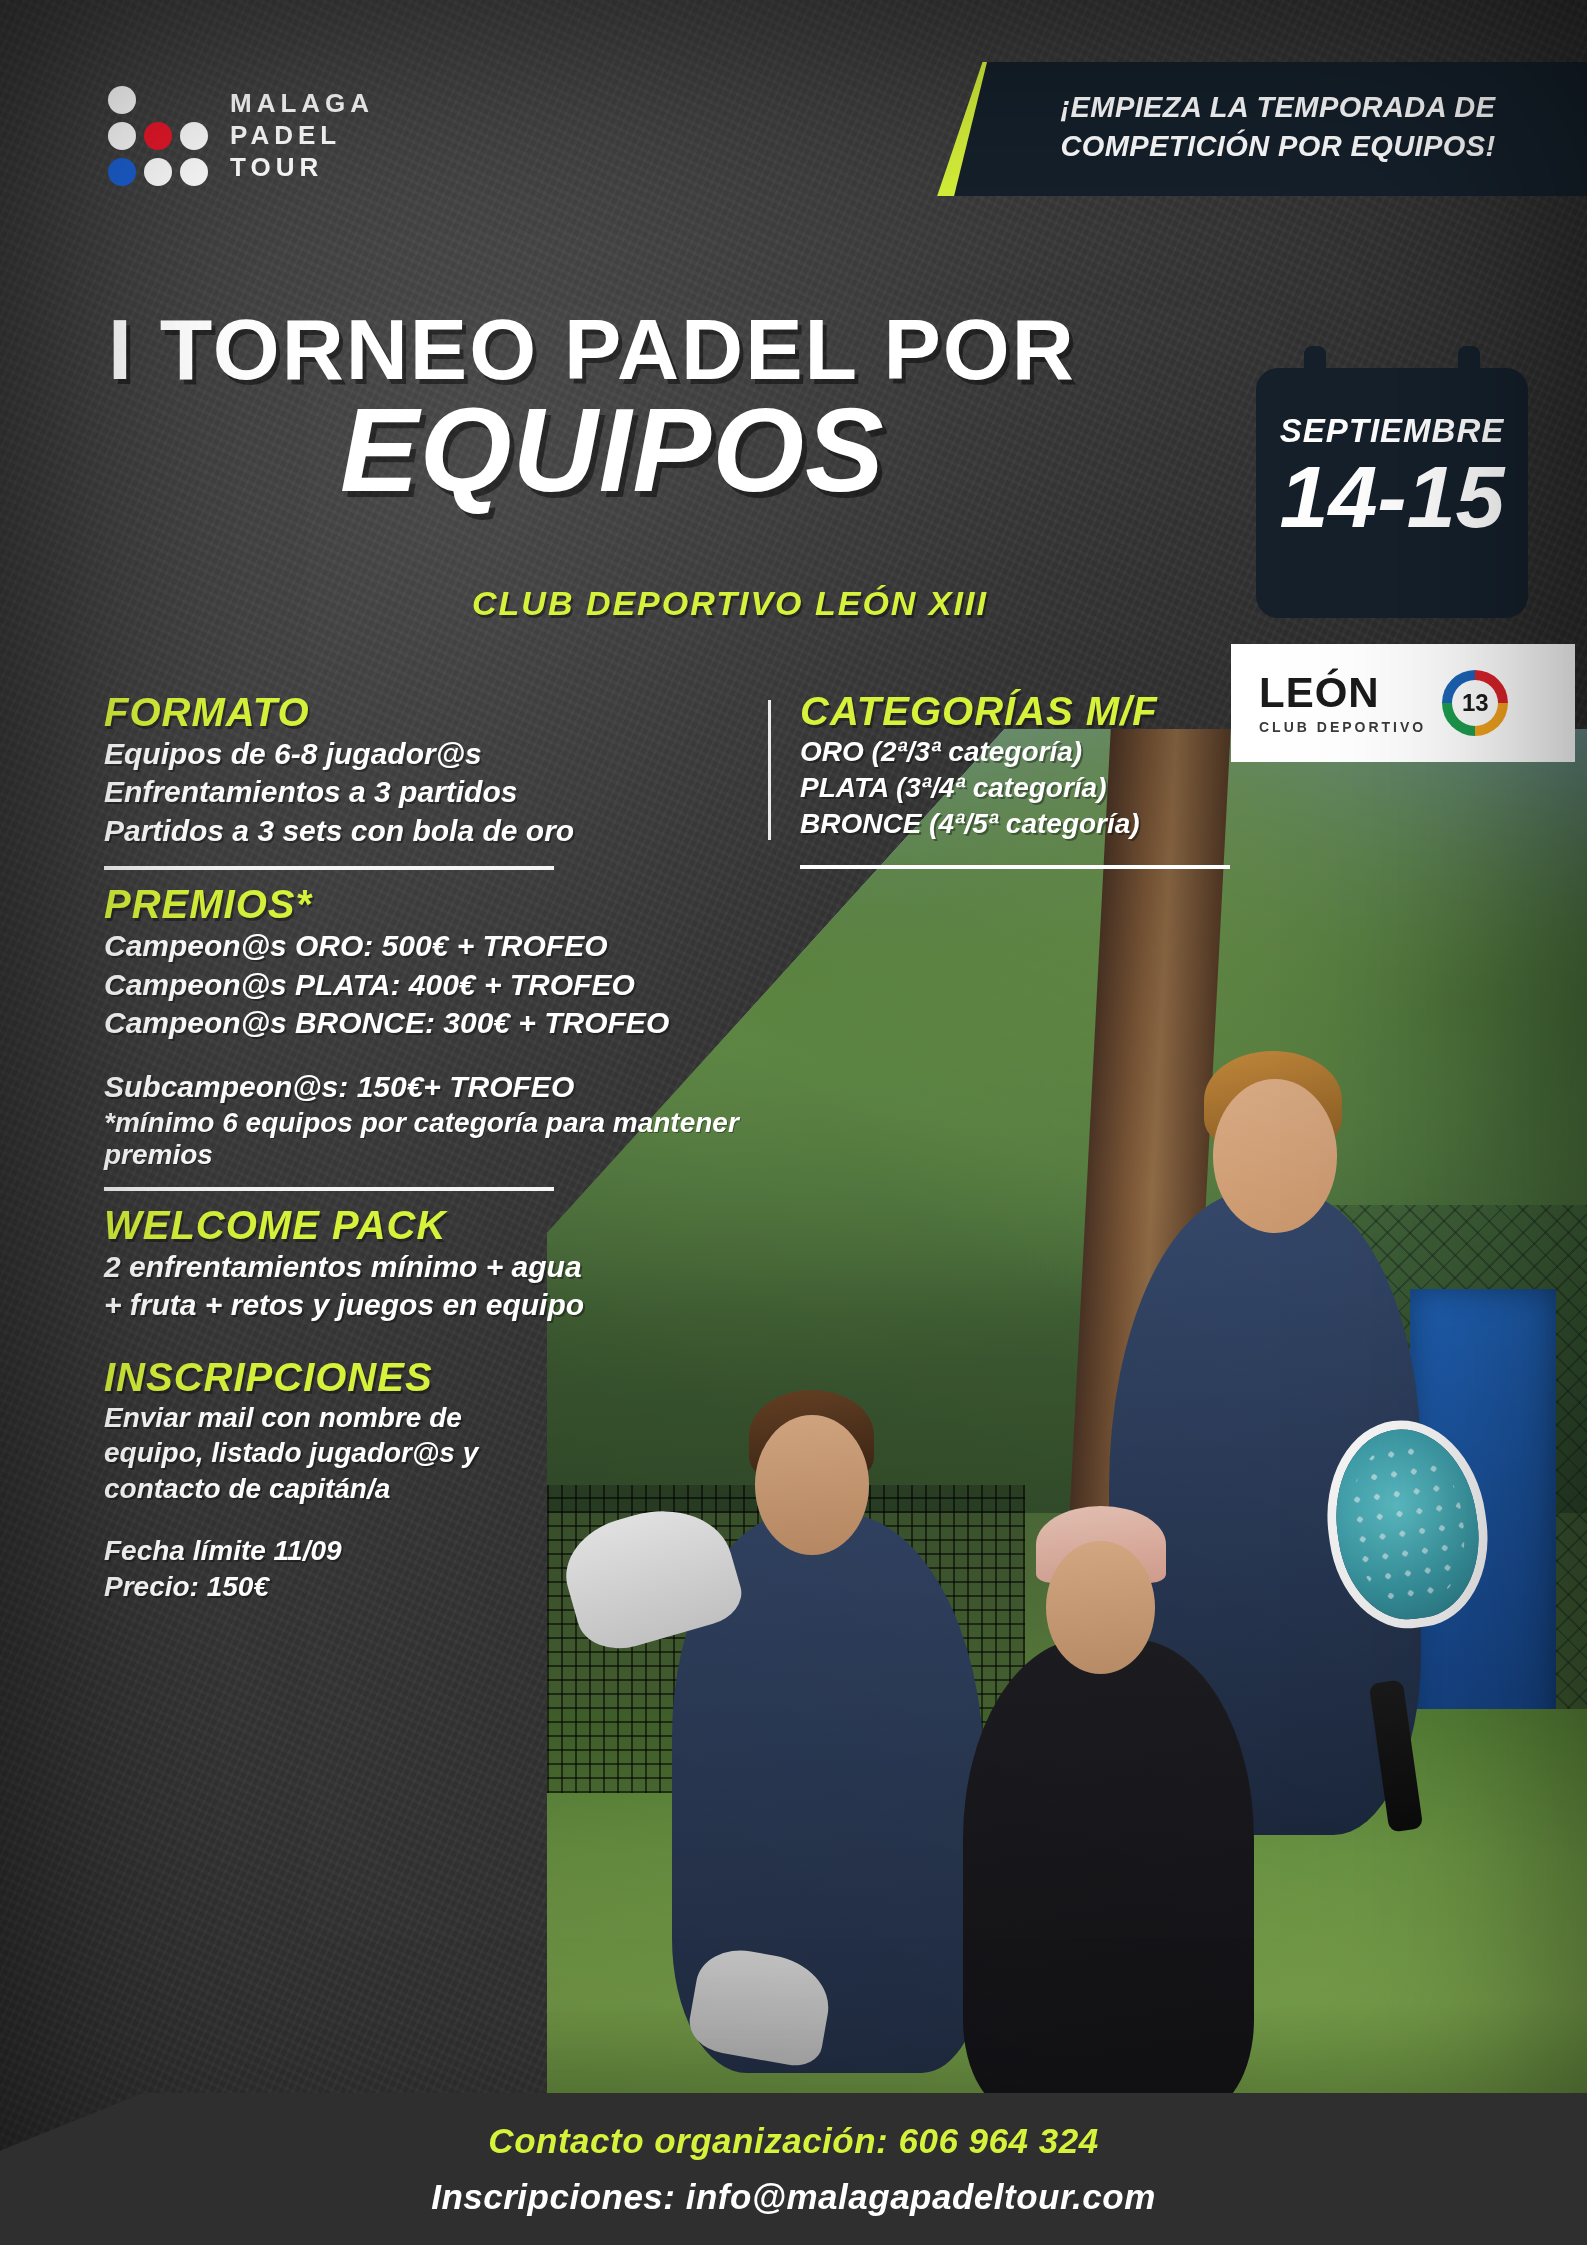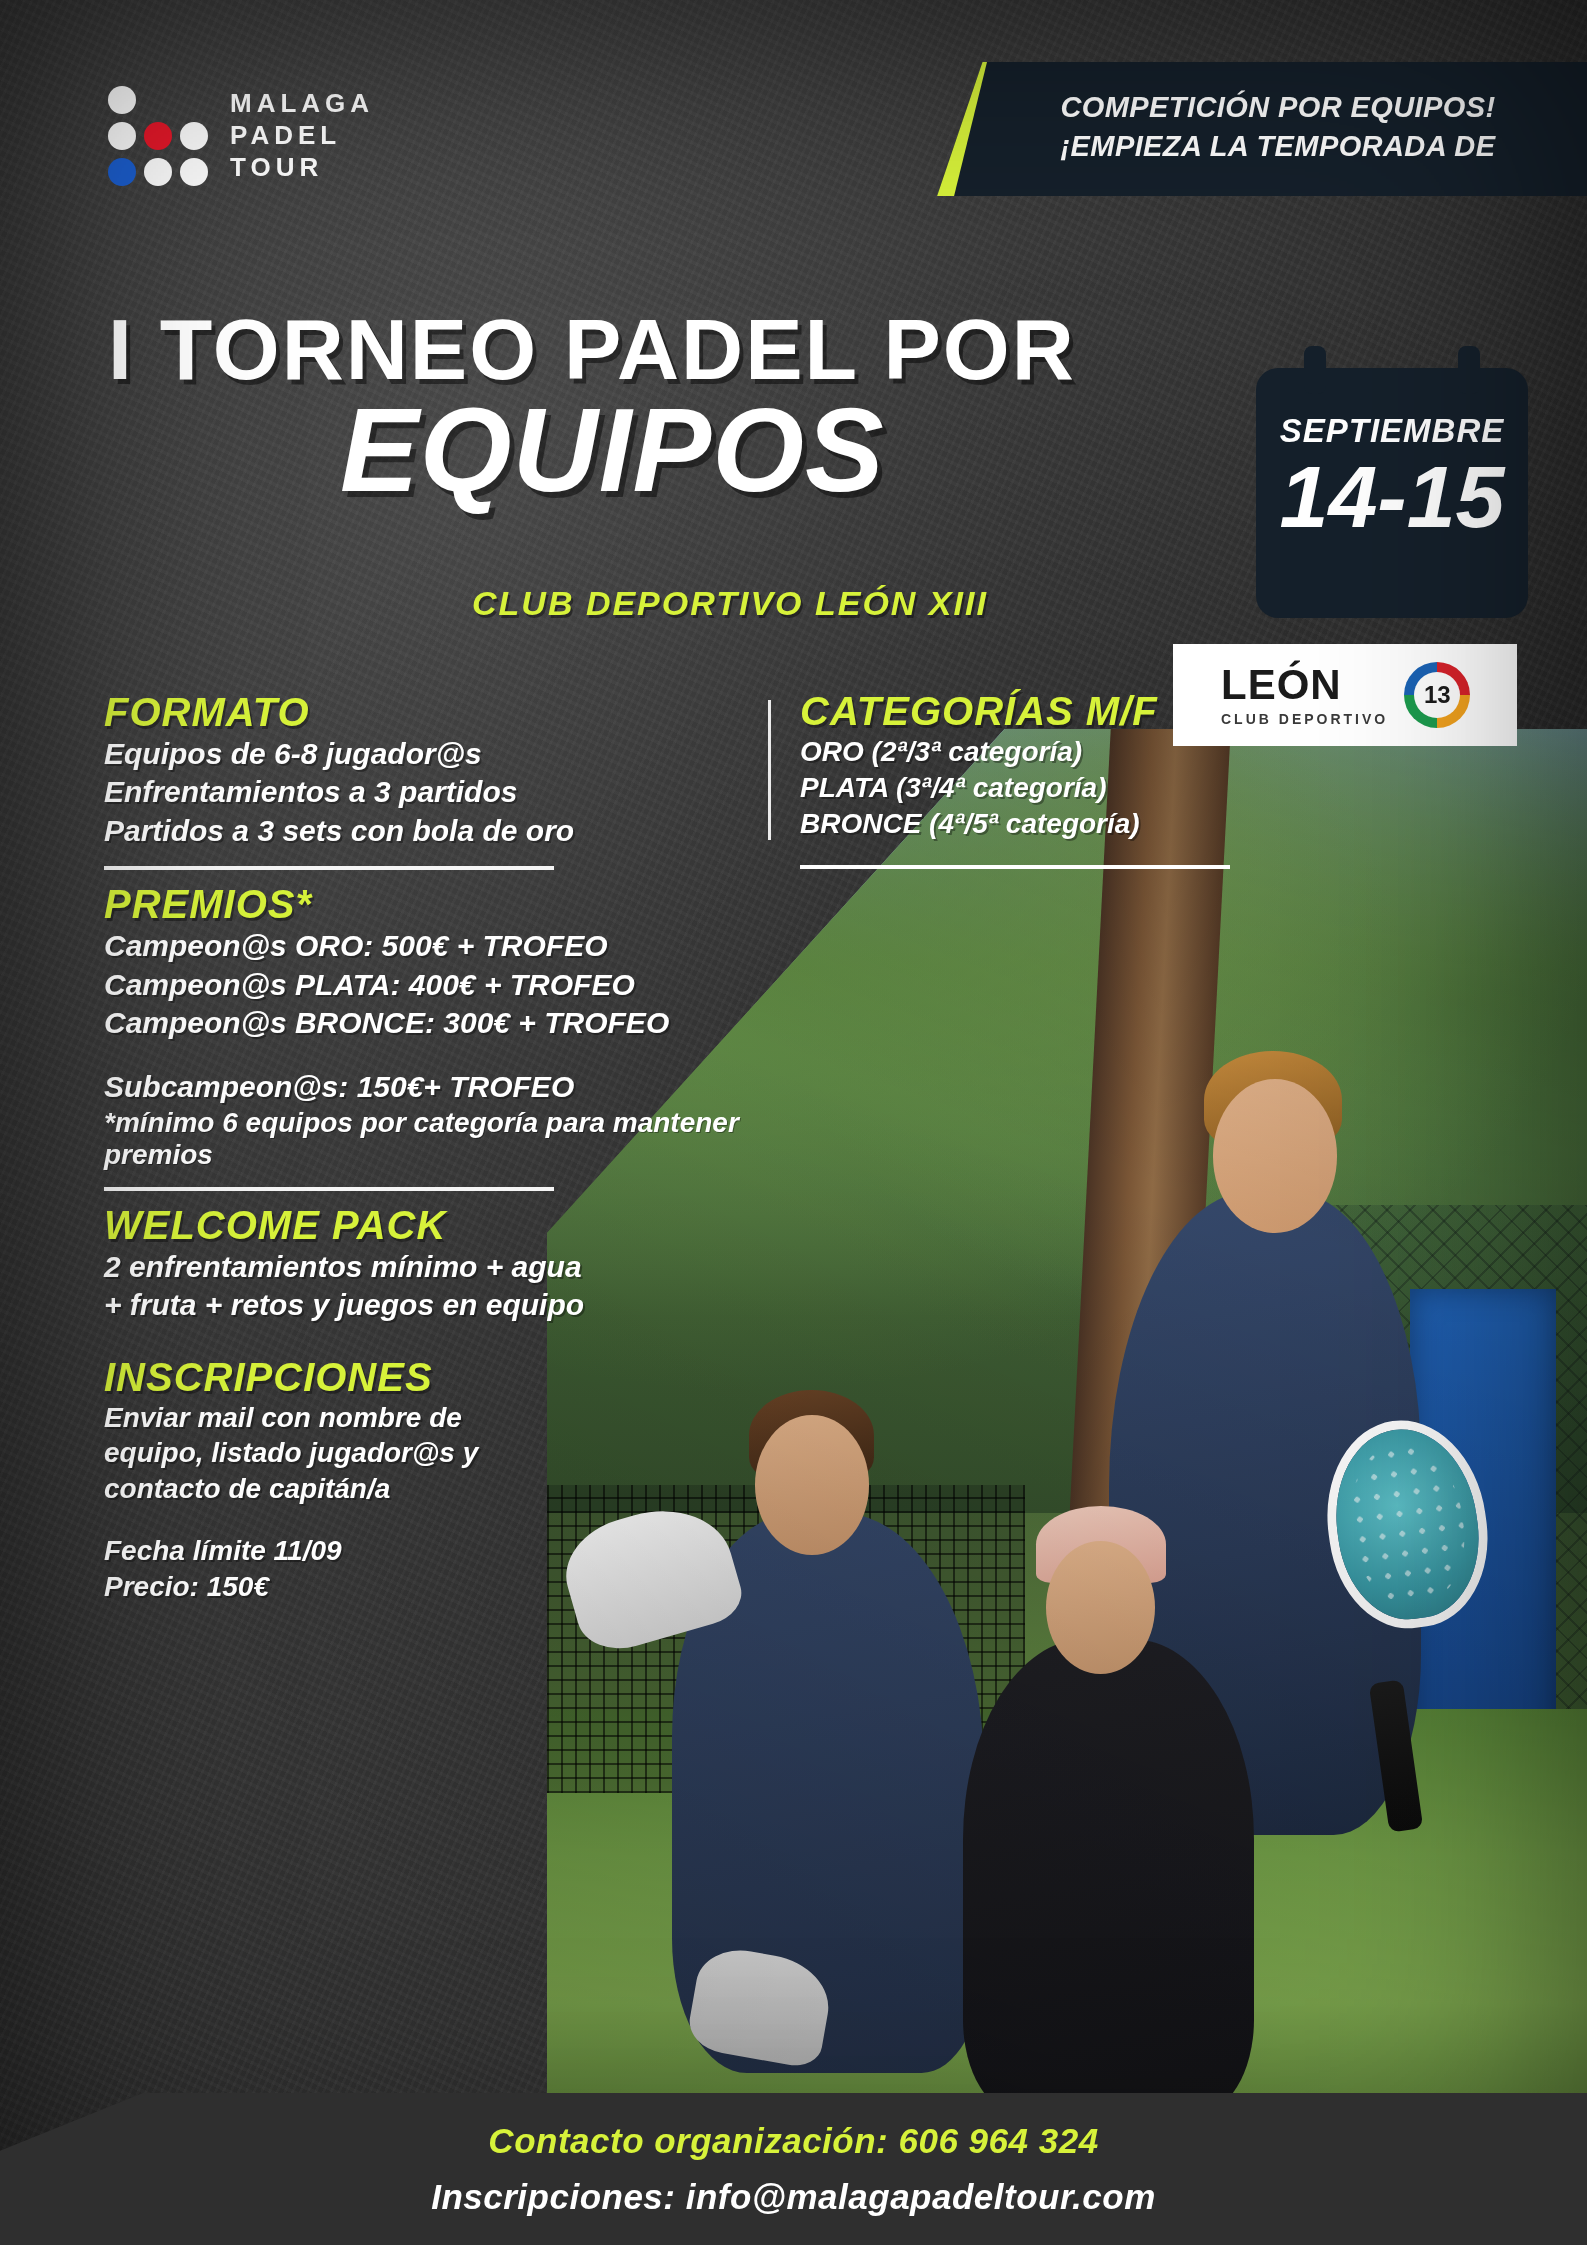--- a/index.html
+++ b/index.html
@@ -153,27 +153,27 @@
     color: #ffffff;
     font-size: 88px;
     font-weight: 800;
     font-style: italic;
     letter-spacing: 0px;
   }
 
   
   .leon-card {
     position: absolute;
-    left: 1173px; top: 644px;
-    width: 344px; height: 102px;
+    left: 1231px; top: 644px;
+    width: 344px; height: 118px;
     background: #ffffff;
     display: flex;
     align-items: center;
     gap: 16px;
-    padding-left: 48px;
+    padding-left: 28px;
   }
   .leon-name {
     color: #1b1b1b;
     font-size: 42px;
     font-weight: 800;
     line-height: 1;
     letter-spacing: 1px;
   }
   .leon-sub {
     color: #3a3a3a;
@@ -466,22 +466,22 @@
     </div>
     <div class="logo-text">
       <div>MALAGA</div>
       <div>PADEL</div>
       <div>TOUR</div>
     </div>
   </div>
 
   <div class="top-banner">
     <div class="top-banner-line"></div>
+    <p>¡EMPIEZA  LA TEMPORADA DE</p>
     <p>COMPETICIÓN POR EQUIPOS!</p>
-    <p>¡EMPIEZA  LA TEMPORADA DE</p>
   </div>
 
   <div class="title-1">I TORNEO PADEL POR</div>
   <div class="title-2">EQUIPOS</div>
   <div class="subtitle">CLUB DEPORTIVO LEÓN XIII</div>
 
   <div class="calendar">
     <div class="cal-ring l"></div>
     <div class="cal-ring r"></div>
     <div class="cal-month">SEPTIEMBRE</div>

